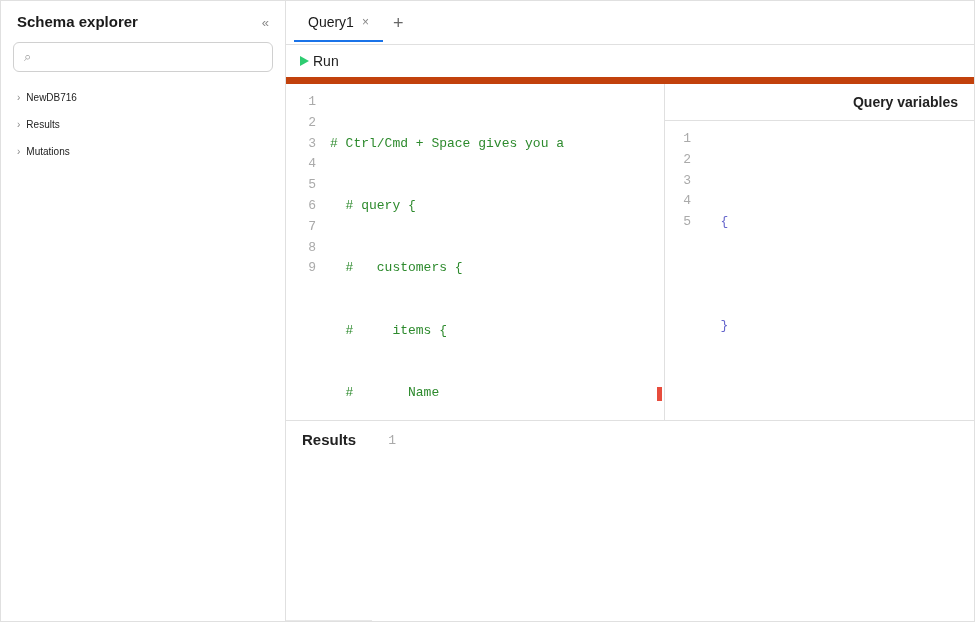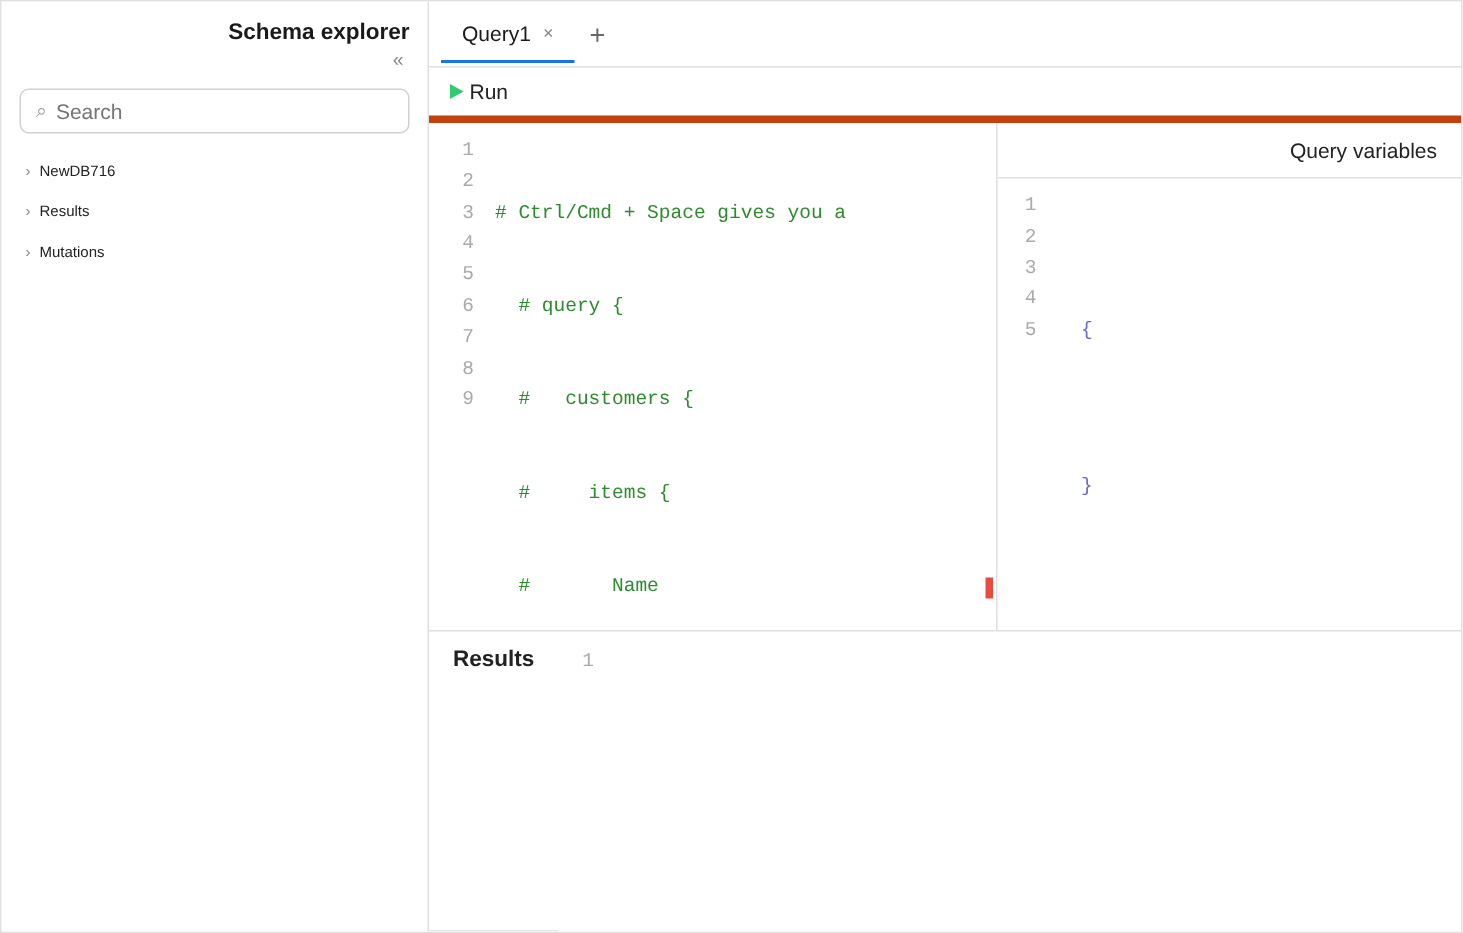--- a/index.html
+++ b/index.html
@@ -20,24 +20,23 @@
       min-width: 285px;
       border-right: 1px solid #e0e0e0;
       display: flex;
       flex-direction: column;
       background: #fff;
       padding: 12px 0;
     }
 
     .sidebar-header {
       display: flex;
-      align-items: flex-end;
+      align-items: flex-start;
       justify-content: space-between;
       padding: 0 12px 10px 16px;
-      flex-direction: column;
     }
 
     .sidebar-title {
       font-size: 15px;
       font-weight: 600;
       color: #1a1a1a;
     }
 
     .collapse-btn {
       cursor: pointer;
@@ -148,21 +147,21 @@
       flex: 1;
       overflow: hidden;
       border-bottom: 1px solid #e0e0e0;
     }
 
     .run-bar {
       padding: 8px 14px;
       display: flex;
       align-items: flex-start;
       gap: 6px;
-      border-bottom: 5px solid #c2410c;
+      border-bottom: 7px solid #c2410c;
     }
 
     .run-btn {
       display: flex;
       align-items: center;
       gap: 4px;
       cursor: pointer;
       color: #222;
       font-size: 14px;
       font-weight: 500;
@@ -237,21 +236,21 @@
       width: 310px;
       min-width: 310px;
       border-left: 1px solid #e0e0e0;
       display: flex;
       flex-direction: column;
     }
 
     .query-vars-header {
       padding: 10px 16px;
       font-size: 14px;
-      font-weight: 400;
+      font-weight: 700;
       color: #222;
       border-bottom: 1px solid #e0e0e0;
       text-align: right;
     }
 
     .query-vars-content {
       display: flex;
       flex: 1;
       font-family: 'Courier New', Courier, monospace;
       font-size: 13px;
@@ -303,21 +302,20 @@
 <body>
 
 <div class="sidebar">
   <div class="sidebar-header">
     <span class="sidebar-title">Schema explorer</span>
     <span class="collapse-btn">«</span>
   </div>
 
   <div class="search-box">
     <span class="search-icon-glyph">⌕</span>
-    <input class="search-input" type="text" placeholder="Search" style="">
   </div>
 
   <div class="nav-item">
     <span class="nav-chevron">›</span>
     <span class="nav-label">NewDB716</span>
   </div>
 
   <div class="nav-item">
     <span class="nav-chevron">›</span>
     <span class="nav-label">Results</span>

